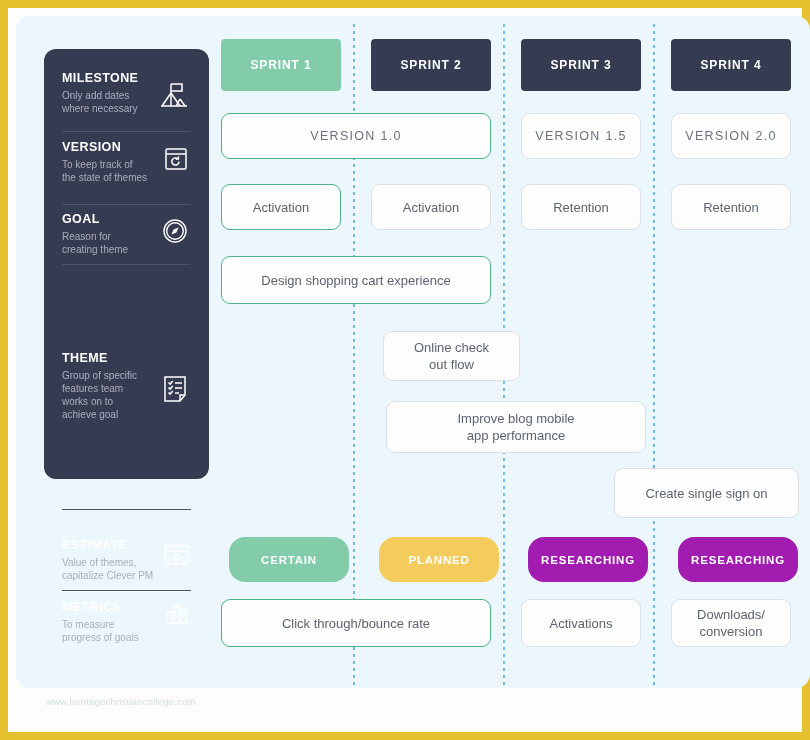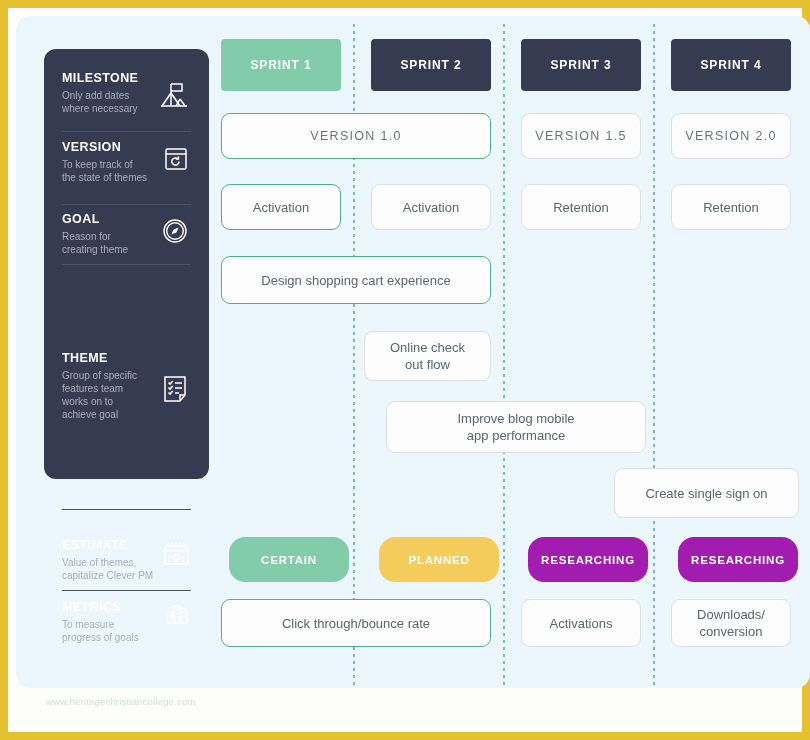--- a/index.html
+++ b/index.html
@@ -284,21 +284,21 @@
     <div class="card version active" style="left:205px;top:97px;width:270px;height:46px">VERSION  1.0</div>
     <div class="card version" style="left:505px;top:97px;width:120px;height:46px">VERSION  1.5</div>
     <div class="card version" style="left:655px;top:97px;width:120px;height:46px">VERSION  2.0</div>
 
     <div class="card active" style="left:205px;top:168px;width:120px;height:46px">Activation</div>
     <div class="card" style="left:355px;top:168px;width:120px;height:46px">Activation</div>
     <div class="card" style="left:505px;top:168px;width:120px;height:46px">Retention</div>
     <div class="card" style="left:655px;top:168px;width:120px;height:46px">Retention</div>
 
     <div class="card active" style="left:205px;top:240px;width:270px;height:48px">Design shopping cart experience</div>
-    <div class="card" style="left:348px;top:315px;width:127px;height:50px;white-space:pre-line">Online check
+    <div class="card" style="left:367px;top:315px;width:137px;height:50px;white-space:pre-line">Online check
 out flow</div>
     <div class="card" style="left:598px;top:452px;width:185px;height:50px">Create single sign on</div>
     <div class="card" style="left:370px;top:385px;width:260px;height:52px;white-space:pre-line">Improve blog mobile
 app performance</div>
 
     <div class="badge b-certain" style="left:213px;top:521px;width:120px">CERTAIN</div>
     <div class="badge b-planned" style="left:363px;top:521px;width:120px">PLANNED</div>
     <div class="badge b-research" style="left:512px;top:521px;width:120px">RESEARCHING</div>
     <div class="badge b-research" style="left:662px;top:521px;width:120px">RESEARCHING</div>
 

